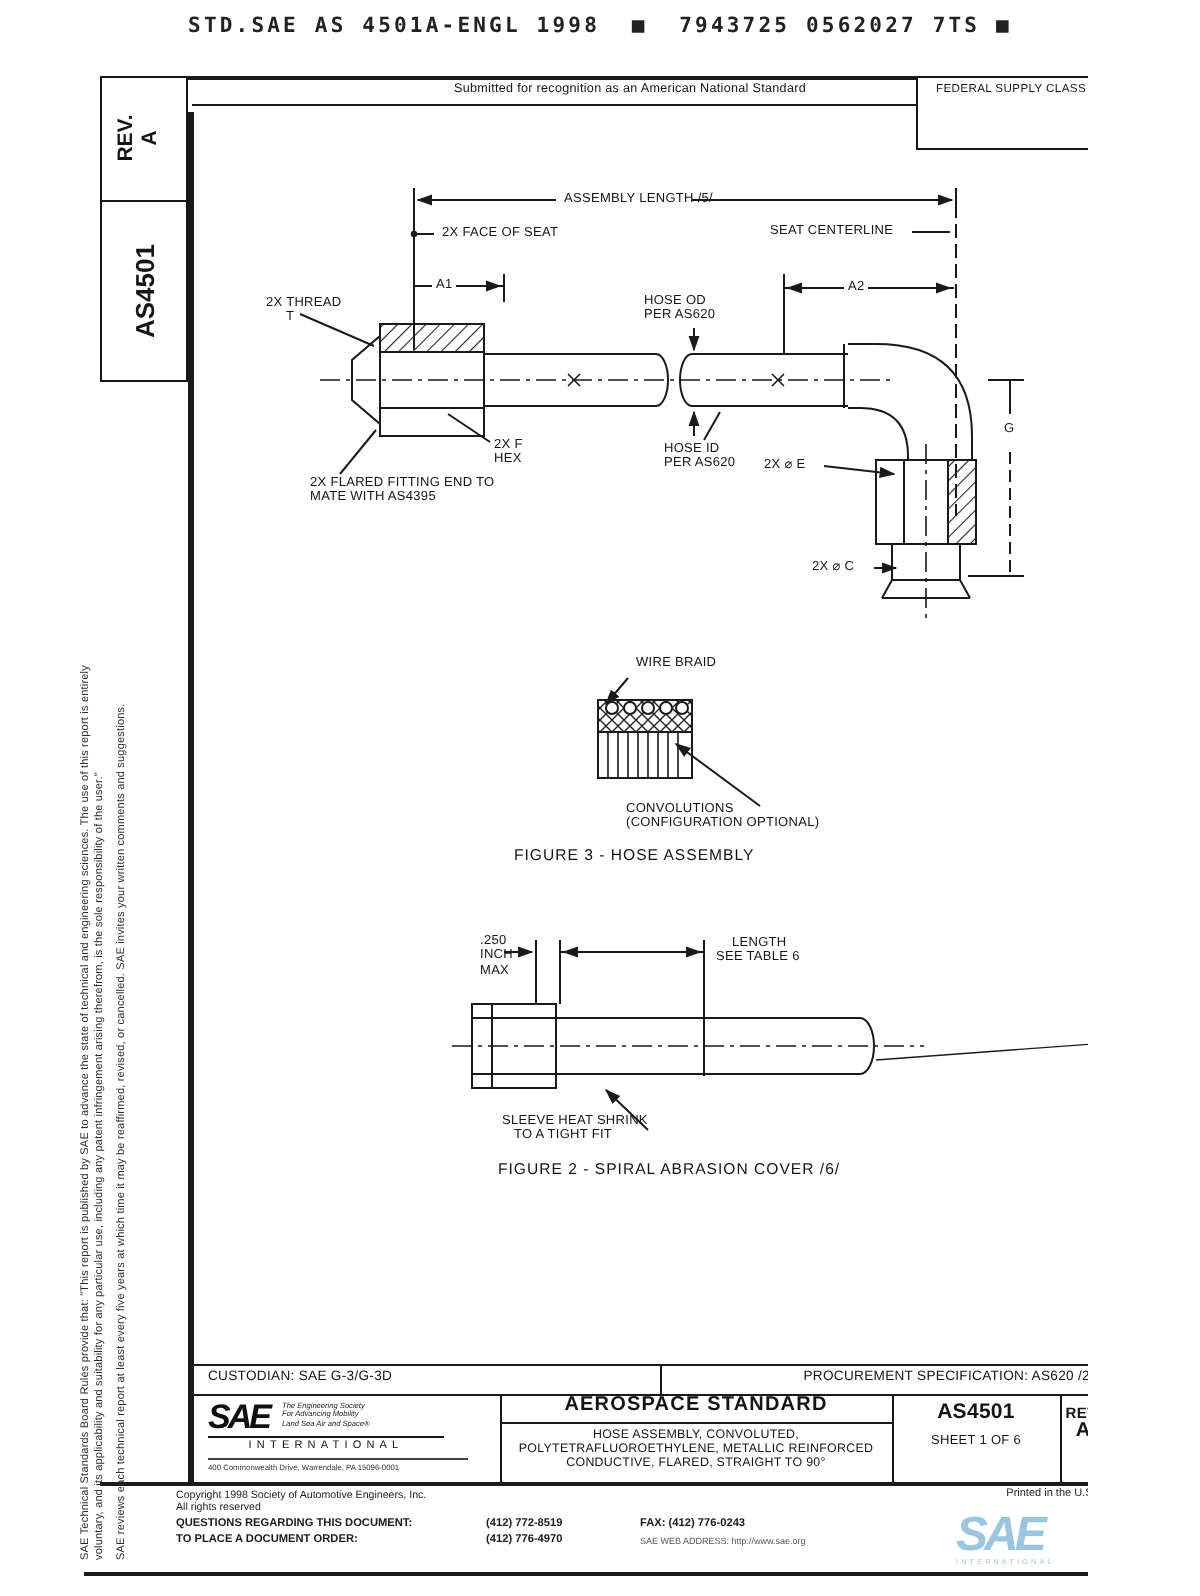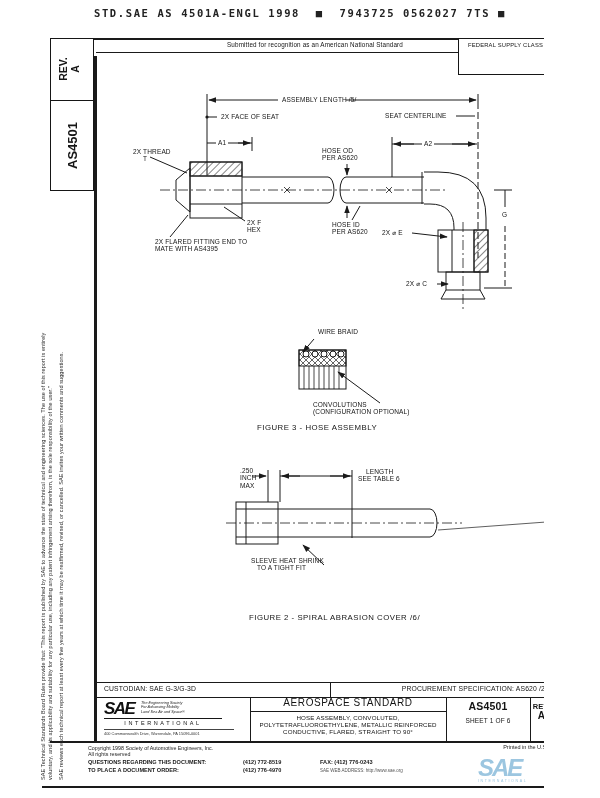--- a/index.html
+++ b/index.html
@@ -211,33 +211,33 @@
     <div>MAX</div>
   </div>
   <div class="lbl" style="left:358px;top:468px;">
     <div style="padding-left:8px;">LENGTH</div>
     <div>SEE TABLE 6</div>
   </div>
   <div class="lbl" style="left:251px;top:557px;">
     <div>SLEEVE HEAT SHRINK</div>
     <div style="padding-left:6px;">TO A TIGHT FIT</div>
   </div>
-  <div class="lbl cap" style="left:249px;top:614px;">FIGURE 2 - SPIRAL ABRASION COVER /6/</div>
+  <div class="lbl cap" style="left:249px;top:581px;">FIGURE 2 - SPIRAL ABRASION COVER /6/</div>
 
   <div class="hline" style="left:96px;top:682px;width:457px;"></div>
   <div class="hline" style="left:96px;top:697px;width:457px;"></div>
   <div class="vline" style="left:330px;top:682px;height:15px;"></div>
   <div class="vline" style="left:250px;top:697px;height:44px;"></div>
   <div class="vline" style="left:446px;top:697px;height:44px;"></div>
   <div class="vline" style="left:530px;top:697px;height:44px;"></div>
 
   <div class="lbl tb" style="left:104px;top:685px;">CUSTODIAN:  SAE G-3/G-3D</div>
   <div class="lbl tb" style="left:335px;top:685px;width:212px;text-align:right;">PROCUREMENT SPECIFICATION:  AS620 /2/</div>
 
-  <div class="lbl" style="left:250px;top:699px;width:196px;text-align:center;font-weight:normal;font-size:10px;letter-spacing:.6px;">AEROSPACE STANDARD</div>
+  <div class="lbl" style="left:250px;top:699px;width:196px;text-align:center;font-weight:bold;font-size:10px;letter-spacing:.6px;">AEROSPACE STANDARD</div>
   <div class="hline" style="left:250px;top:711px;width:196px;"></div>
   <div class="lbl" style="left:250px;top:714px;width:196px;text-align:center;font-size:6.2px;">HOSE ASSEMBLY, CONVOLUTED,</div>
   <div class="lbl" style="left:250px;top:721px;width:196px;text-align:center;font-size:6.2px;">POLYTETRAFLUOROETHYLENE, METALLIC REINFORCED</div>
   <div class="lbl" style="left:250px;top:728px;width:196px;text-align:center;font-size:6.2px;">CONDUCTIVE, FLARED, STRAIGHT TO 90°</div>
 
   <div class="lbl" style="left:446px;top:703px;width:84px;text-align:center;font-weight:bold;font-size:10.5px;">AS4501</div>
   <div class="lbl" style="left:446px;top:717px;width:84px;text-align:center;font-size:6.5px;">SHEET 1 OF 6</div>
   <div class="lbl" style="left:530px;top:703px;width:23px;text-align:center;font-weight:bold;font-size:7.5px;">REV.</div>
   <div class="lbl" style="left:530px;top:712px;width:23px;text-align:center;font-weight:bold;font-size:10px;">A</div>
 

